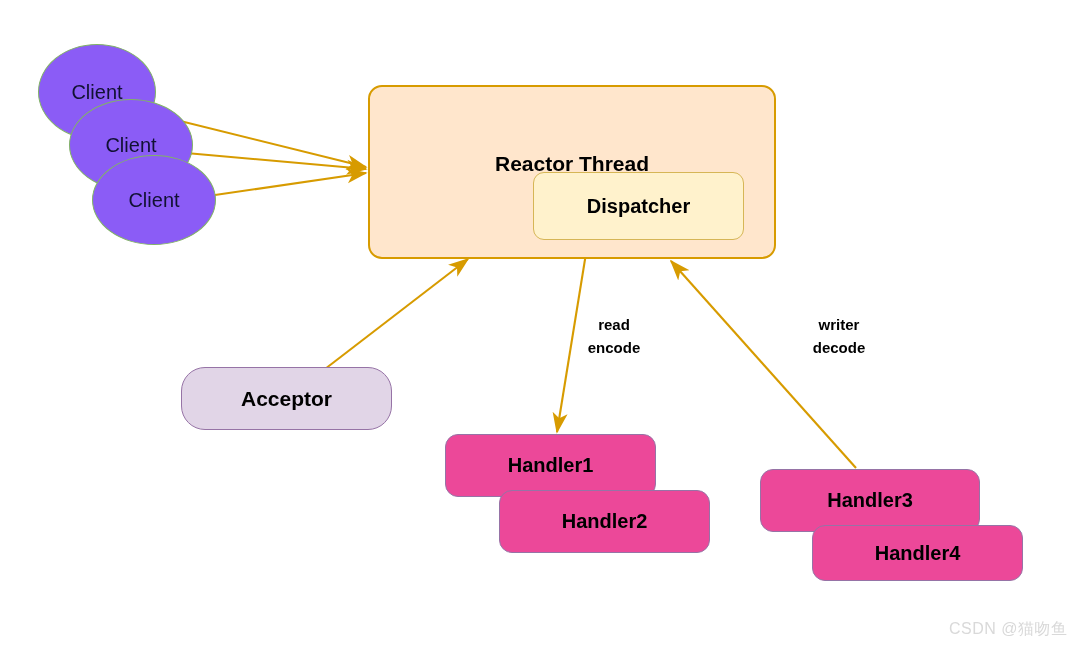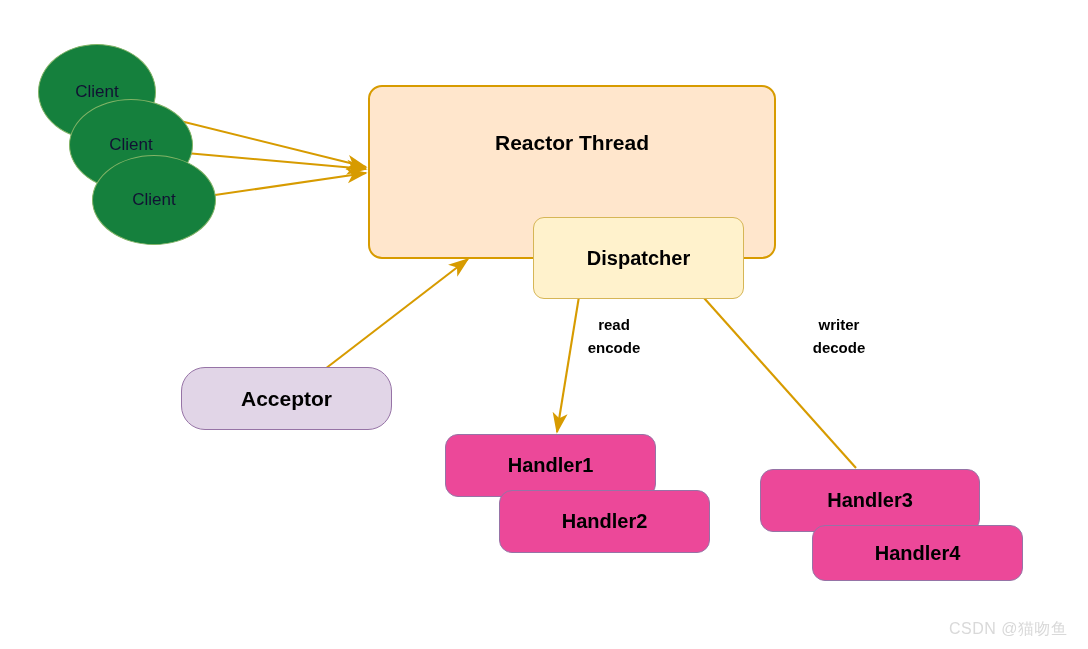--- a/index.html
+++ b/index.html
@@ -27,38 +27,38 @@
   }
   .node {
     position: absolute;
     box-sizing: border-box;
     display: flex;
     align-items: center;
     justify-content: center;
   }
   .ellipse {
     border-radius: 50%;
-    background: #15803d;
+    background: #8b5cf6;
     border: 1.6px solid #82b366;
     color: #111133;
-    font-size: 17px;
+    font-size: 20px;
     font-weight: normal;
   }
   .rbox {
     border-radius: 14px;
   }
   .reactor {
     background: #ffe6cc;
     border: 2.2px solid #d79b00;
     color: #000000;
     font-size: 21px;
     font-weight: bold;
     align-items: flex-start;
     justify-content: center;
-    padding-top: 44px;
+    padding-top: 65px;
   }
   .dispatcher {
     background: #fff2cc;
     border: 1.8px solid #d6b656;
     color: #000000;
     font-size: 20px;
     font-weight: bold;
     border-radius: 11px;
   }
   .handler {
@@ -125,21 +125,21 @@
     <span>Client</span>
   </div>
   <div class="node ellipse" style="left:92px; top:155px; width:124px; height:90px;">
     <span>Client</span>
   </div>
 
   <div class="node rbox reactor" style="left:368px; top:85px; width:408px; height:174px;">
     <span>Reactor Thread</span>
   </div>
 
-  <div class="node dispatcher" style="left:533px; top:172px; width:211px; height:82px;margin-top:45px;">
+  <div class="node dispatcher" style="left:533px; top:172px; width:211px; height:68px;">
     <span>Dispatcher</span>
   </div>
 
   <div class="node acceptor" style="left:181px; top:367px; width:211px; height:63px;">
     <span>Acceptor</span>
   </div>
 
   <div class="node handler" style="left:445px; top:434px; width:211px; height:63px;">
     <span>Handler1</span>
   </div>

